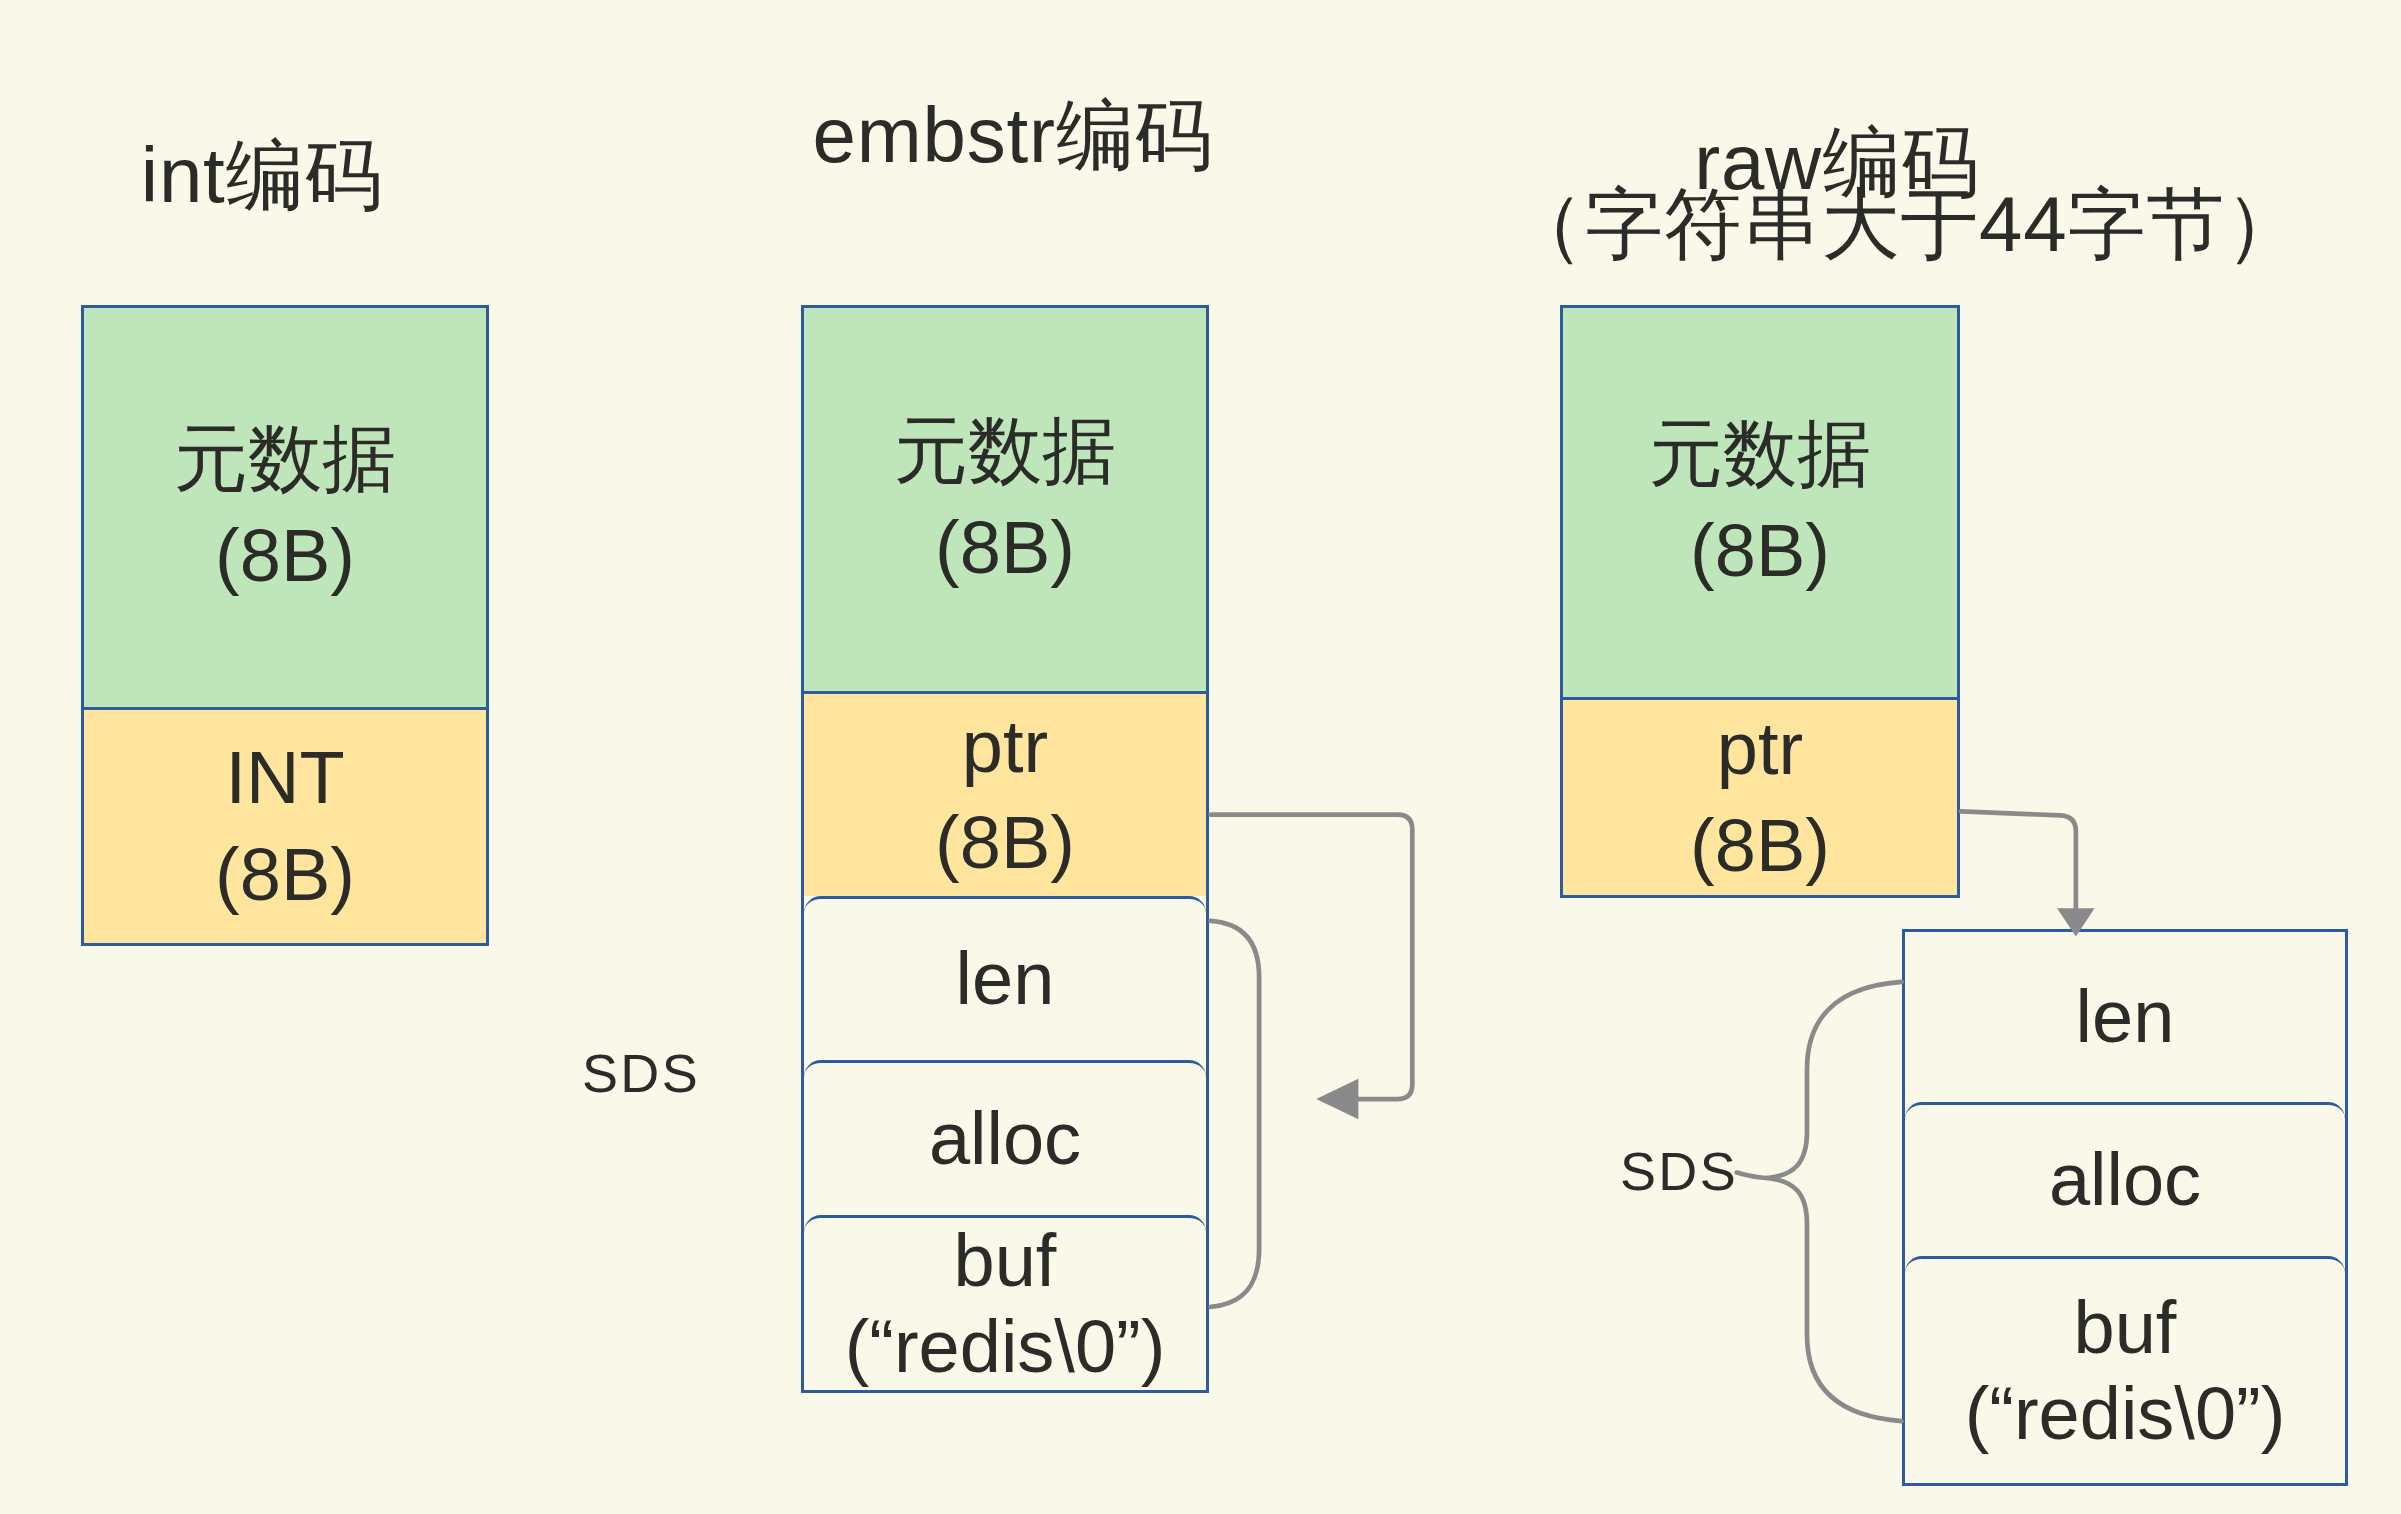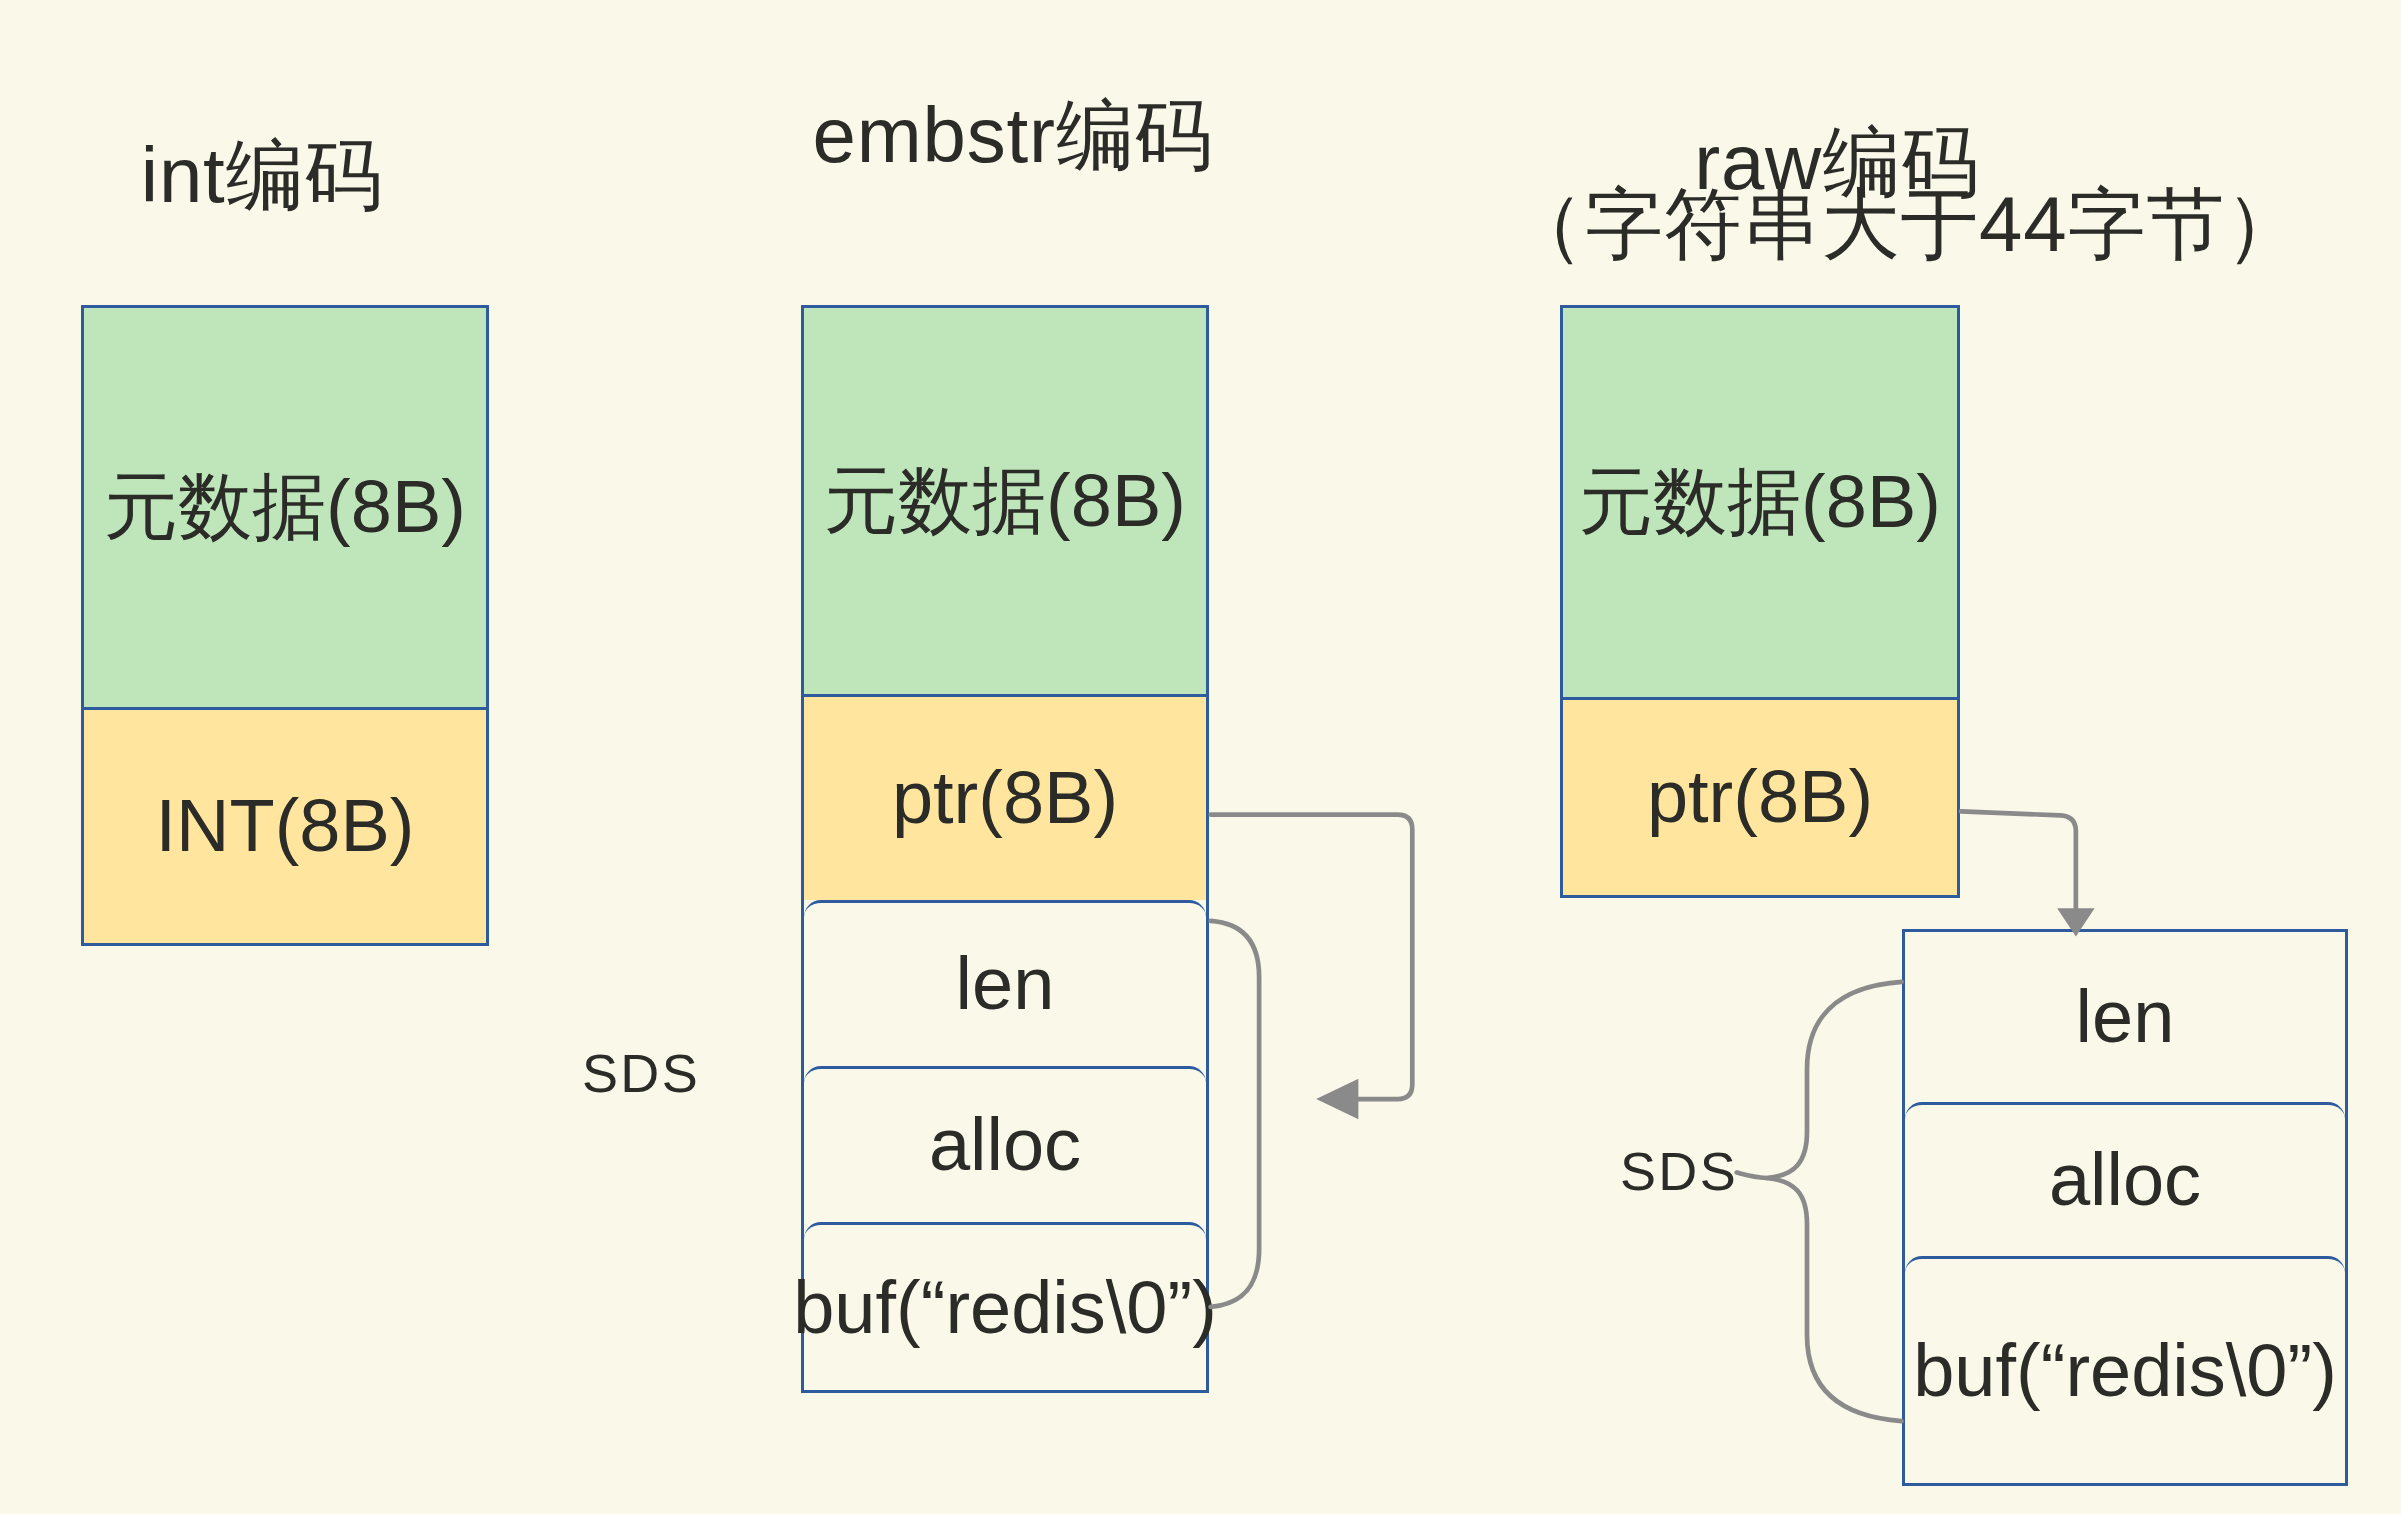--- a/index.html
+++ b/index.html
@@ -29,22 +29,21 @@
   }
 
   .struct-box{
     position:absolute;
     border:3.9px solid var(--border);
     display:flex;
     flex-direction:column;
   }
   .row{
     display:flex;
-    flex-direction:row;
-    align-items:center;
+    flex-direction:column;
     justify-content:center;
     text-align:center;
   }
   .row + .row{border-top:3.9px solid var(--border);}
   .row.green{background:var(--green);}
   .row.yellow{background:var(--yellow);}
   .row.plain{background:transparent;border-radius:17px;}
   .line{
     display:block;
     font-size:74px;

